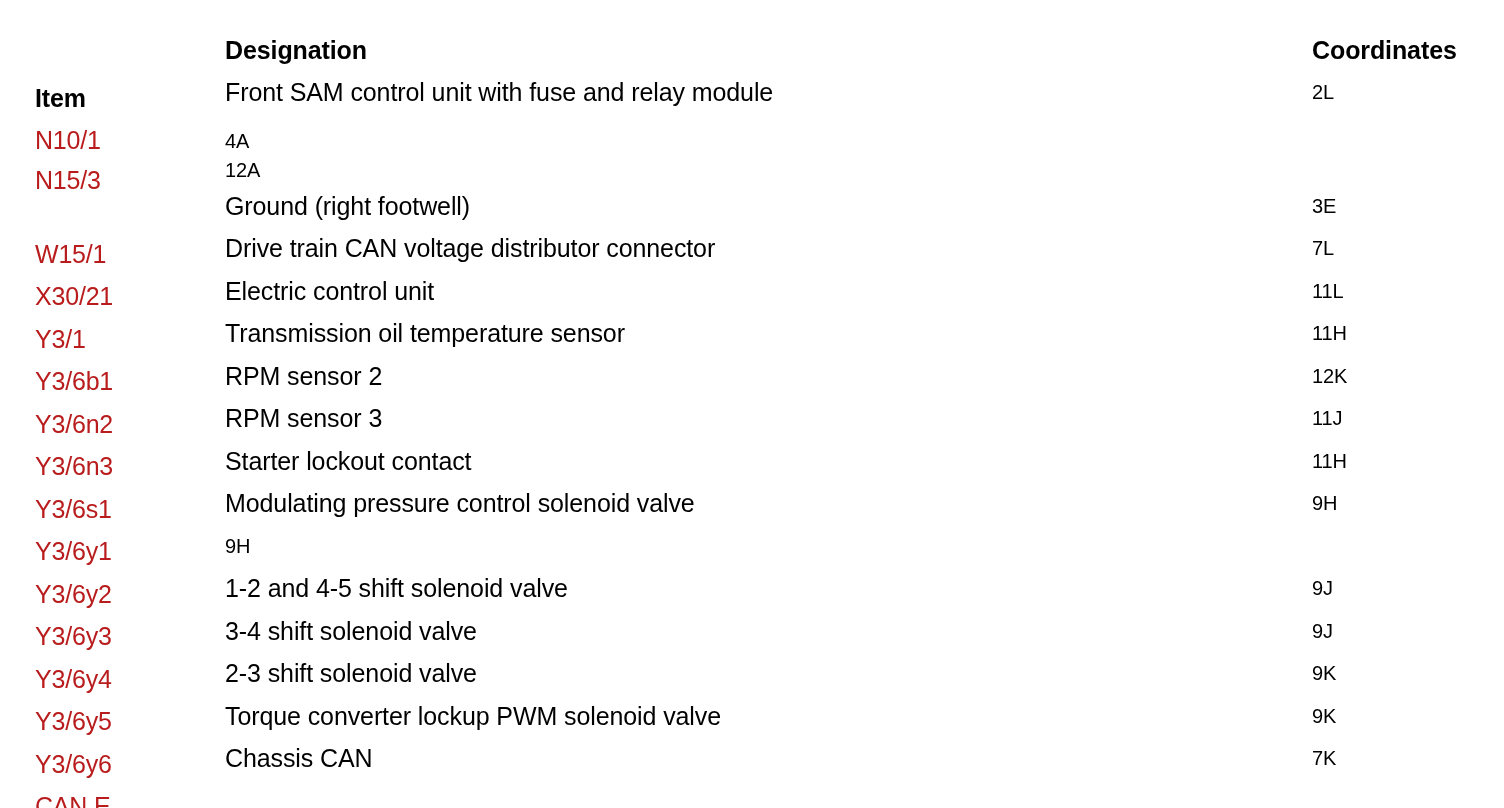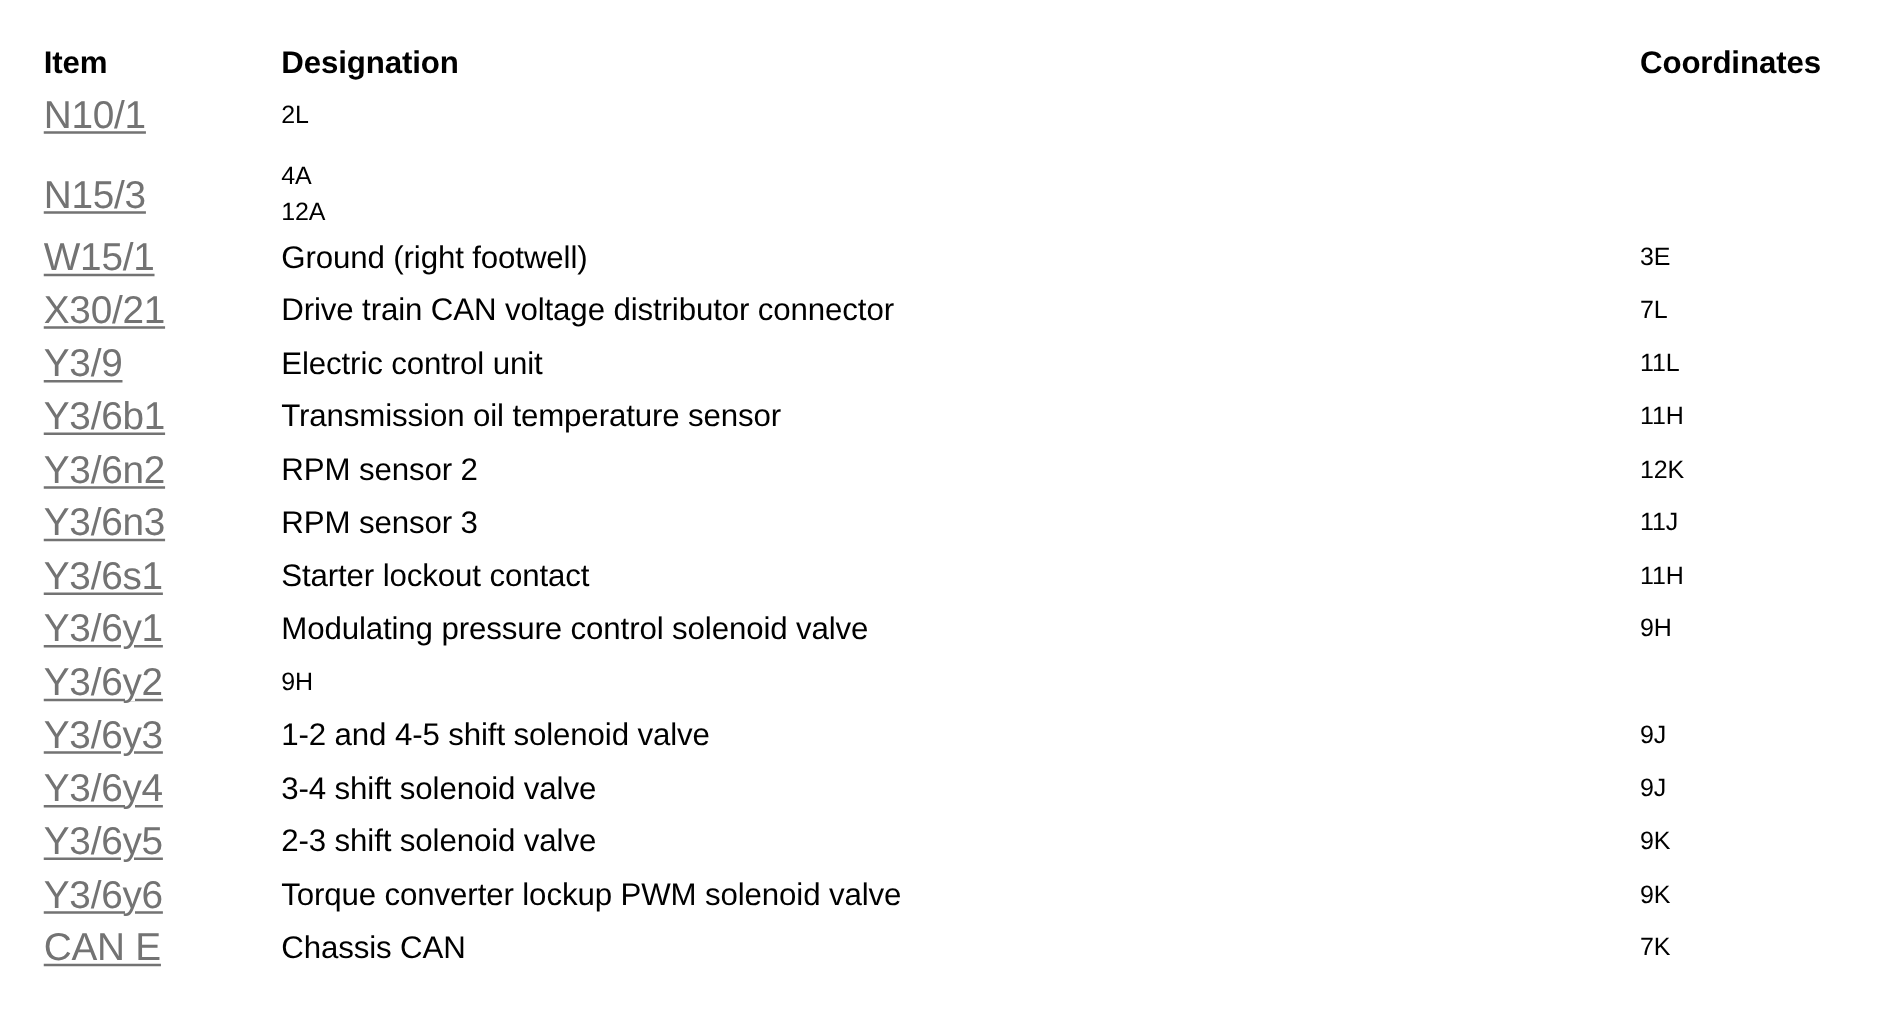--- a/index.html
+++ b/index.html
@@ -48,20 +48,21 @@
 
   
   .row-tall {
     height: 71px;
     align-items: center;
   }
 
   .col-item {
     width: 190px;
     flex: 0 0 190px;
+    margin-top: 48px;
   }
 
   .col-designation {
     flex: 1 1 auto;
   }
 
   .col-coordinates {
     width: 158px;
     flex: 0 0 158px;
   }
@@ -75,25 +76,24 @@
 
   .header-text {
     font-size: 25px;
     line-height: 28px;
     font-weight: bold;
     letter-spacing: -0.1px;
     white-space: pre;
   }
 
   .item-link {
-    font-size: 31px;
+    font-size: 25px;
     line-height: 28px;
     letter-spacing: -0.2px;
-    color: #737373;
-    text-decoration: underline;
+    color: #b91c1c;
     text-decoration-thickness: 2px;
     text-underline-offset: 3px;
     cursor: pointer;
     display: inline;
     white-space: pre;
   }
 
   .coord-line {
     font-size: 20px;
     line-height: 29px;
@@ -116,20 +116,21 @@
         <span class="header-text">Designation</span>
       </div>
       <div class="col-coordinates">
         <span class="header-text">Coordinates</span>
       </div>
     </div>
 
     <div id="rows-container">
         <div class="row row-entry">
           <div class="col-item"><a class="item-link">N10/1</a></div>
+          <div class="col-designation"><span class="cell-text">Front SAM control unit with fuse and relay module</span></div>
           <div class="col-coordinates">
             <span class="coord-line">2L</span>
           </div>
         </div>
         <div class="row row-tall">
           <div class="col-item"><a class="item-link">N15/3</a></div>
           <div class="col-coordinates">
             <span class="coord-line">4A</span>
             <span class="coord-line">12A</span>
           </div>
@@ -142,21 +143,21 @@
           </div>
         </div>
         <div class="row row-entry">
           <div class="col-item"><a class="item-link">X30/21</a></div>
           <div class="col-designation"><span class="cell-text">Drive train CAN voltage distributor connector</span></div>
           <div class="col-coordinates">
             <span class="coord-line">7L</span>
           </div>
         </div>
         <div class="row row-entry">
-          <div class="col-item"><a class="item-link">Y3/9</a></div>
+          <div class="col-item"><a class="item-link">Y3/1</a></div>
           <div class="col-designation"><span class="cell-text">Electric control unit</span></div>
           <div class="col-coordinates">
             <span class="coord-line">11L</span>
           </div>
         </div>
         <div class="row row-entry">
           <div class="col-item"><a class="item-link">Y3/6b1</a></div>
           <div class="col-designation"><span class="cell-text">Transmission oil temperature sensor</span></div>
           <div class="col-coordinates">
             <span class="coord-line">11H</span>

